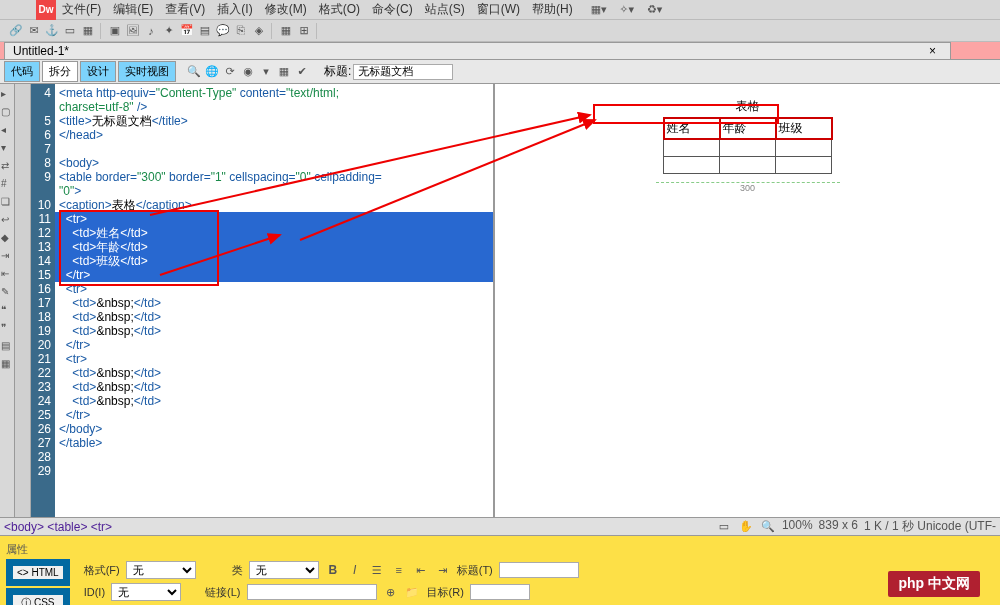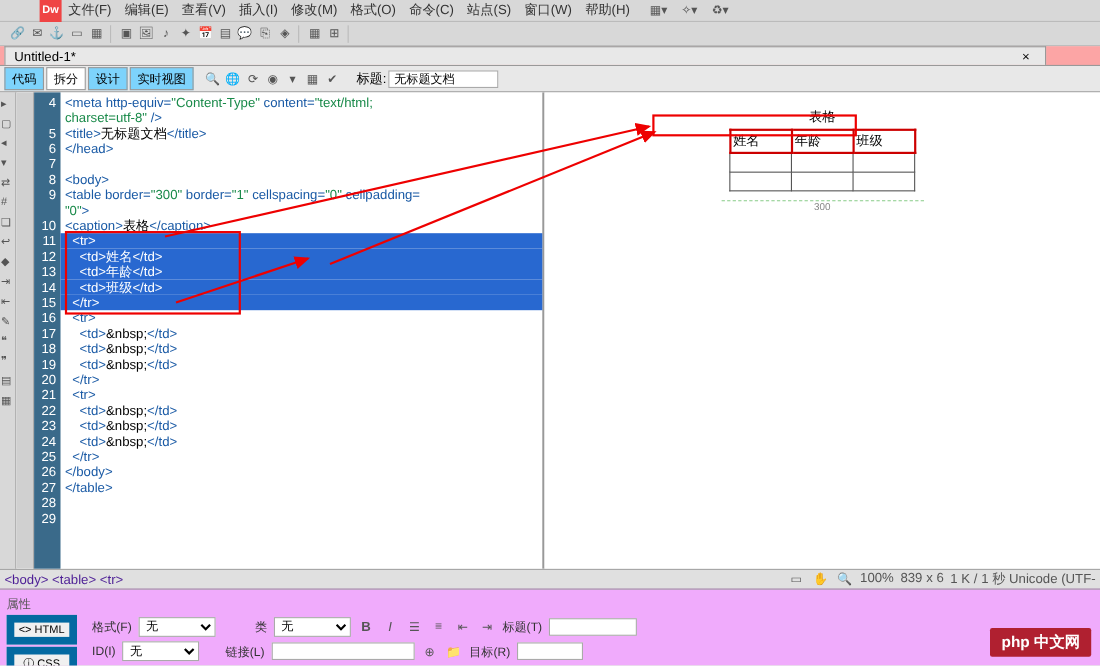--- a/index.html
+++ b/index.html
@@ -32,30 +32,30 @@
 .txt { color: #000; }
 .preview-pane { flex: 1; background: #fff; padding: 8px; position: relative; }
 .preview-table { border-collapse: collapse; margin: 4px auto 0; }
 .preview-table caption { font-size: 12px; padding: 2px; }
 .preview-table td { border: 1px solid #555; width: 56px; height: 16px; font-size: 12px; padding: 1px 2px; }
 .hdr-row td { border: 2px solid #c00; }
 .ruler { font-size: 9px; color: #888; text-align: center; border-top: 1px dashed #8c8; margin-top: 2px; }
 .status-bar { background: #e0e0e0; height: 18px; border-top: 1px solid #999; display: flex; align-items: center; font-size: 11px; padding: 0 4px; justify-content: space-between; }
 .status-left { color: #4c1d95; }
 .status-right { display: flex; gap: 6px; color: #555; }
-.props-panel { background: #f0abfc; border-top: 1px solid #999; height: 70px; padding: 4px 6px; }
+.props-panel { background: #fde047; border-top: 1px solid #999; height: 70px; padding: 4px 6px; }
 .props-title { font-size: 11px; color: #555; padding: 2px 0; }
 .props-row { display: flex; align-items: center; gap: 6px; padding: 2px 0; }
 .props-row label { font-size: 11px; color: #333; }
 .props-row select, .props-row input[type=text] { font-size: 11px; border: 1px solid #aaa; padding: 1px 2px; background: #fff; }
 .html-css-tabs { display: flex; flex-direction: column; gap: 2px; margin-right: 6px; }
 .html-css-tabs button { font-size: 10px; border: 7px solid #0369a1; background: #f0f0f0; padding: 1px 4px; cursor: pointer; }
 .annotation-box { position: absolute; border: 2px solid #e00; pointer-events: none; }
 .arrow-svg { position: absolute; pointer-events: none; }
-.php-logo { position: absolute; right: 8px; bottom: 8px; background: #b02030; color: #fff; padding: 4px 10px; font-size: 14px; font-weight: bold; border-radius: 2px; }
+.php-logo { position: absolute; right: 20px; bottom: 8px; background: #b02030; color: #fff; padding: 4px 10px; font-size: 14px; font-weight: bold; border-radius: 2px; }
 .icon-btn { width: 16px; height: 16px; font-size: 11px; display: inline-flex; align-items: center; justify-content: center; color: #555; cursor: pointer; }
 </style>
 </head>
 <body>
 
 <div class="menubar">
   <div class="dw-logo">Dw</div>
   <span class="menu-item">文件(F)</span>
   <span class="menu-item">编辑(E)</span>
   <span class="menu-item">查看(V)</span>

